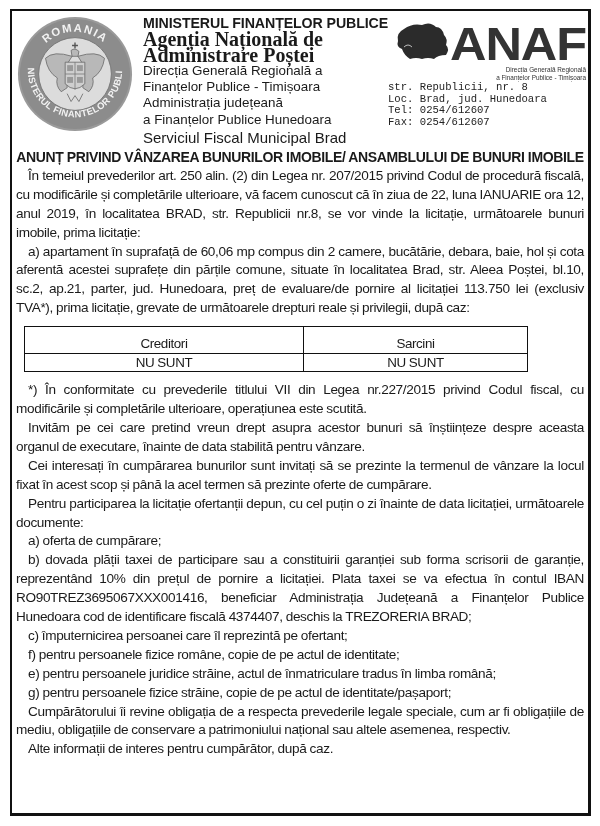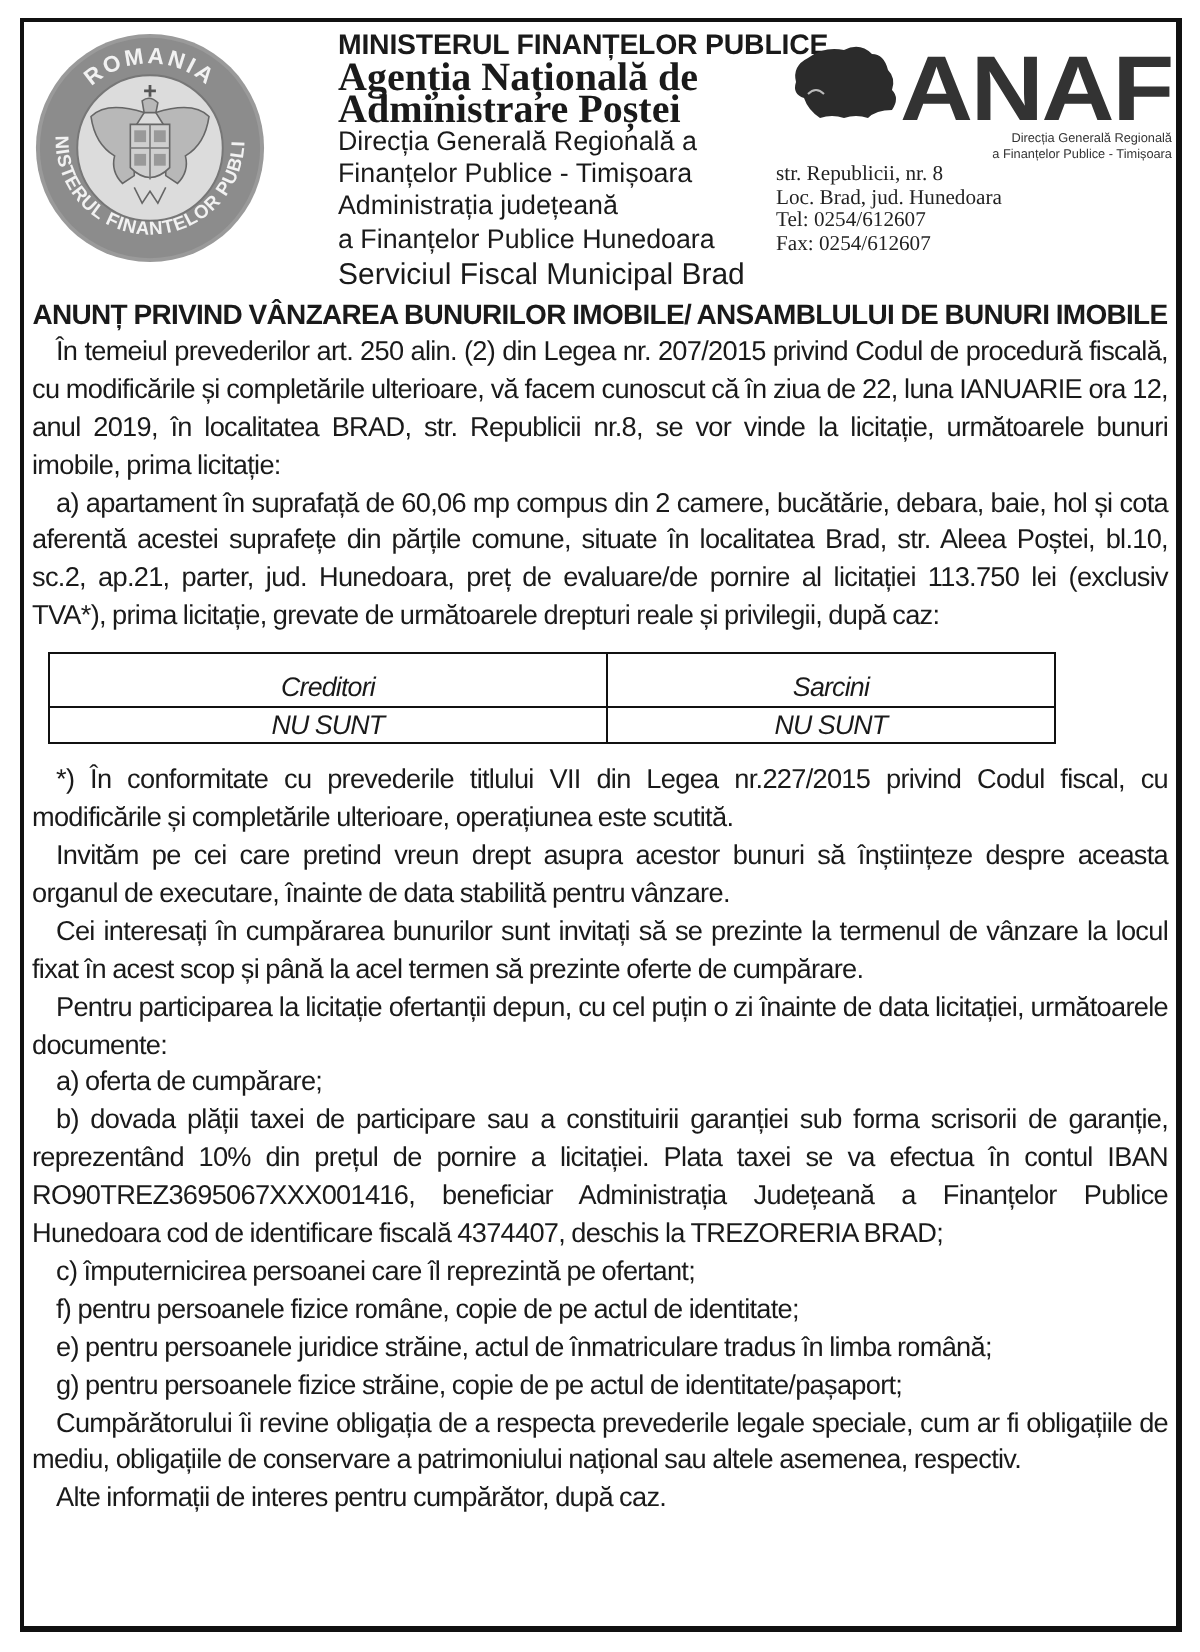--- a/index.html
+++ b/index.html
@@ -4,39 +4,39 @@
 <style>
   html, body { margin: 0; padding: 0; background: #ffffff; }
   body { width: 600px; height: 826px; position: relative; overflow: hidden; color: #1a1a1a; }
   .frame {
     position: absolute; left: 10px; top: 9px; width: 576px; height: 802px;
     border: 2px solid #111; border-right-width: 3px; border-bottom-width: 3px; box-sizing: content-box;
     background: #fff;
   }
   
   .seal { position: absolute; left: 4px; top: 4px; width: 118px; height: 118px; }
-  .org { position: absolute; left: 131px; top: 4px; width: 245px; font-family: "Liberation Sans", sans-serif; margin-left: 26px; }
+  .org { position: absolute; left: 131px; top: 4px; width: 245px; font-family: "Liberation Sans", sans-serif; }
   .org .l1 { font-weight: bold; font-size: 14.2px; line-height: 16px; white-space: nowrap; letter-spacing: -0.1px; }
   .org .l2 { font-weight: bold; font-size: 20px; line-height: 16px; font-family: Liberation Serif, serif; }
   .org .sub { font-size: 13.4px; line-height: 16.2px; white-space: nowrap; }
   .org .svc { font-size: 15px; line-height: 18px; white-space: nowrap; margin-top: 1px; }
   .anaf { position: absolute; left: 376px; top: 2px; width: 202px; height: 60px; }
   .anaf-sub { position: absolute; left: 436px; top: 55px; width: 138px; text-align: right; font-family: "Liberation Sans", sans-serif; font-size: 6.4px; line-height: 7.6px; color: #333; }
-  .addr { position: absolute; left: 376px; top: 71px; font-family: Liberation Serif, serif; font-size: 10.6px; line-height: 11.6px; color: #222; }
+  .addr { position: absolute; left: 376px; top: 71px; font-family: Liberation Mono, monospace; font-size: 10.6px; line-height: 11.6px; color: #222; }
   
   .content {
     position: absolute; left: 4px; top: 137px; width: 568px;
     font-family: "Liberation Sans", sans-serif; font-size: 13.6px; line-height: 18.9px;
     letter-spacing: -0.35px; word-spacing: -0.3px; color: #1a1a1a;
   }
   .title { text-align: center; font-weight: bold; font-size: 14px; letter-spacing: -0.35px; margin: 0 0 0 0; white-space: nowrap; }
   .p { text-align: justify; text-indent: 12px; margin: 0; }
   table.enc {
     border-collapse: collapse; width: 504px; margin: 8px 0 9px 8px;
-    font-family: "Liberation Sans", sans-serif; font-size: 13.4px; letter-spacing: -0.4px; font-style: italic;
+    font-family: "Liberation Sans", sans-serif; font-size: 13.4px; letter-spacing: -0.4px;
   }
   table.enc td { border: 1.5px solid #111; text-align: center; padding: 0; height: 17px; line-height: 16px; }
   table.enc tr.head td { height: 25px; vertical-align: bottom; padding-bottom: 1px; }
   table.enc td.c1 { width: 278px; }
 </style>
 </head>
 <body>
 
 <div class="frame">
 

